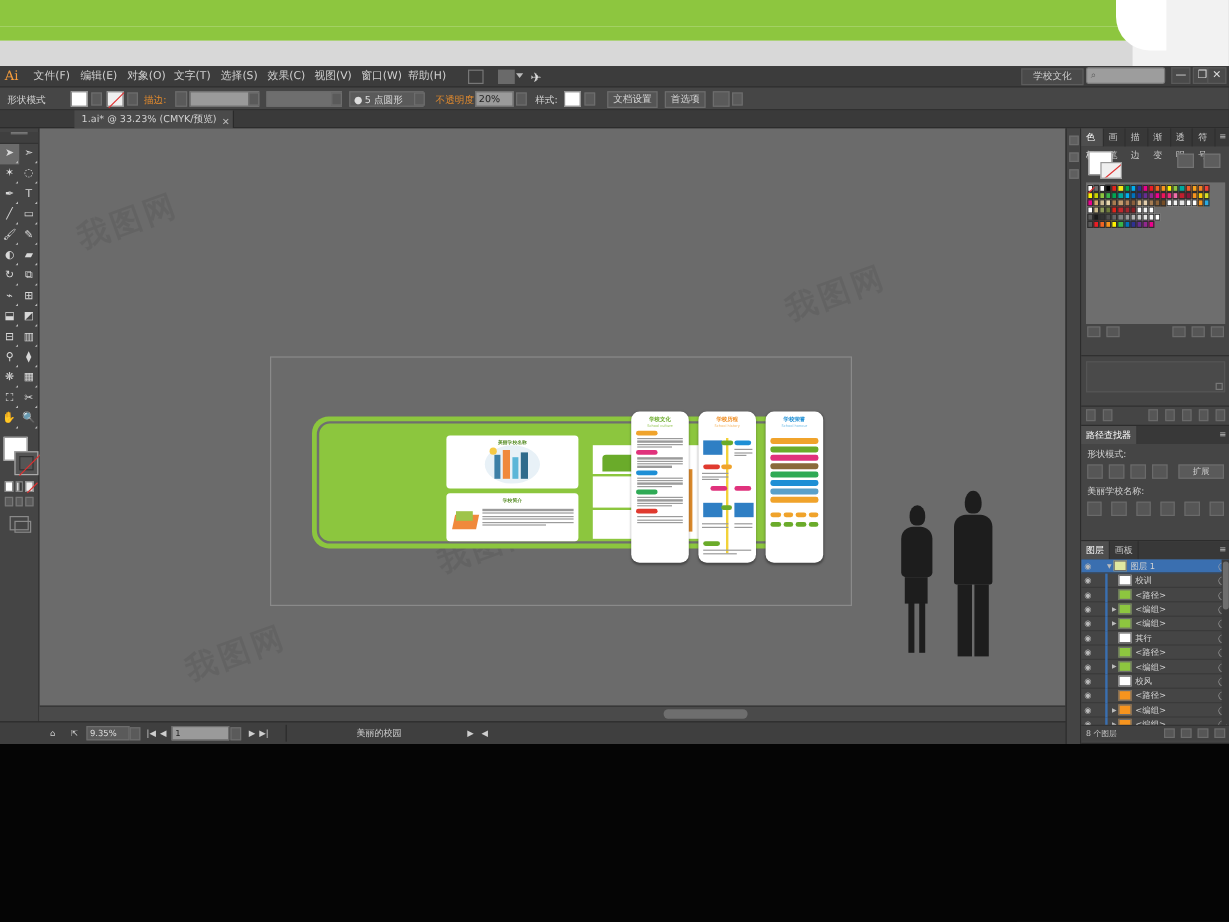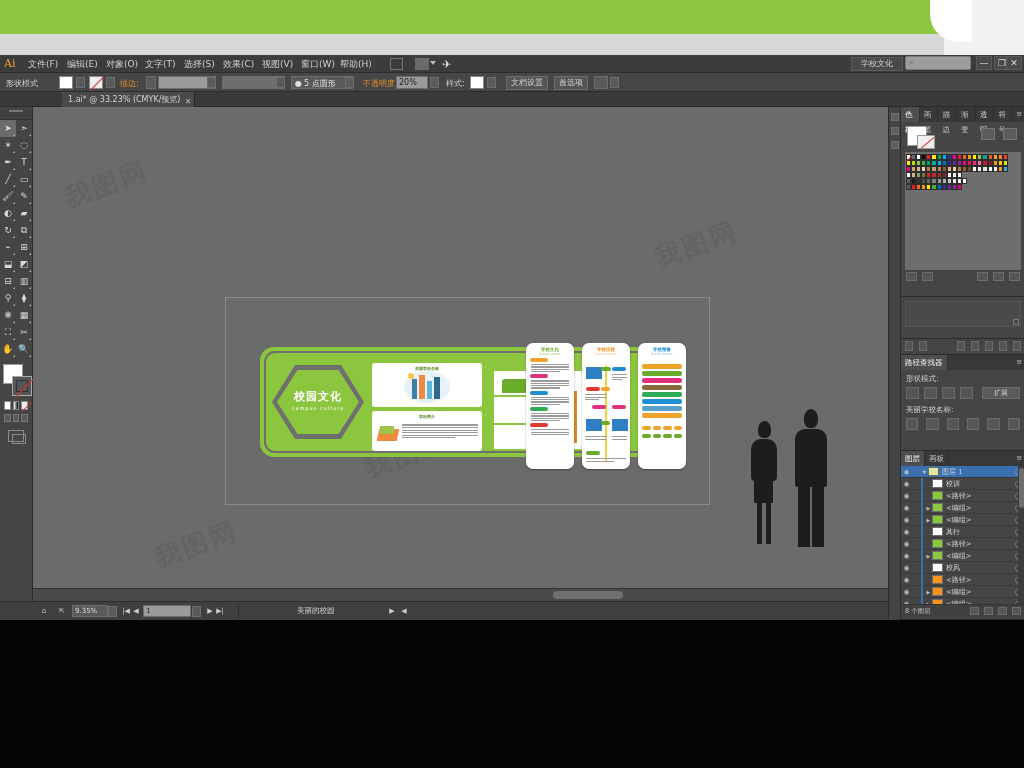--- a/index.html
+++ b/index.html
@@ -274,28 +274,20 @@
     <div class="wm2" style="left:330px;top:330px;">我图网</div>
     <div class="wm2" style="left:620px;top:120px;">我图网</div>
     <div class="wm2" style="left:120px;top:420px;">我图网</div>
 
     <div id="artboard"></div>
 
     <div id="artwork">
       <div id="green-back"></div>
       <div id="green-back2"></div>
 
-      <div id="hexwrap">
-        <div class="hex"></div>
-        <div class="hex inner"></div>
-        <div id="hextext">
-          <div class="cn">校园文化</div>
-          <div class="en">campus culture</div>
-        </div>
-      </div>
 
       <div class="wcard" style="left:112px;top:16px;width:110px;height:44px;">
         <div class="ttl">美丽学校名称</div>
         <div style="position:absolute;left:32px;top:8px;width:46px;height:32px;border-radius:50%;background:#e8f1f7;">
           <i style="position:absolute;left:8px;top:8px;width:5px;height:20px;background:#3d7fa6;display:block;"></i>
           <i style="position:absolute;left:15px;top:4px;width:6px;height:24px;background:#f0893c;display:block;"></i>
           <i style="position:absolute;left:23px;top:10px;width:5px;height:18px;background:#5bb6d8;display:block;"></i>
           <i style="position:absolute;left:30px;top:6px;width:6px;height:22px;background:#2f6b8c;display:block;"></i>
           <i style="position:absolute;left:4px;top:2px;width:6px;height:6px;border-radius:50%;background:#f6c945;display:block;"></i>
         </div>

